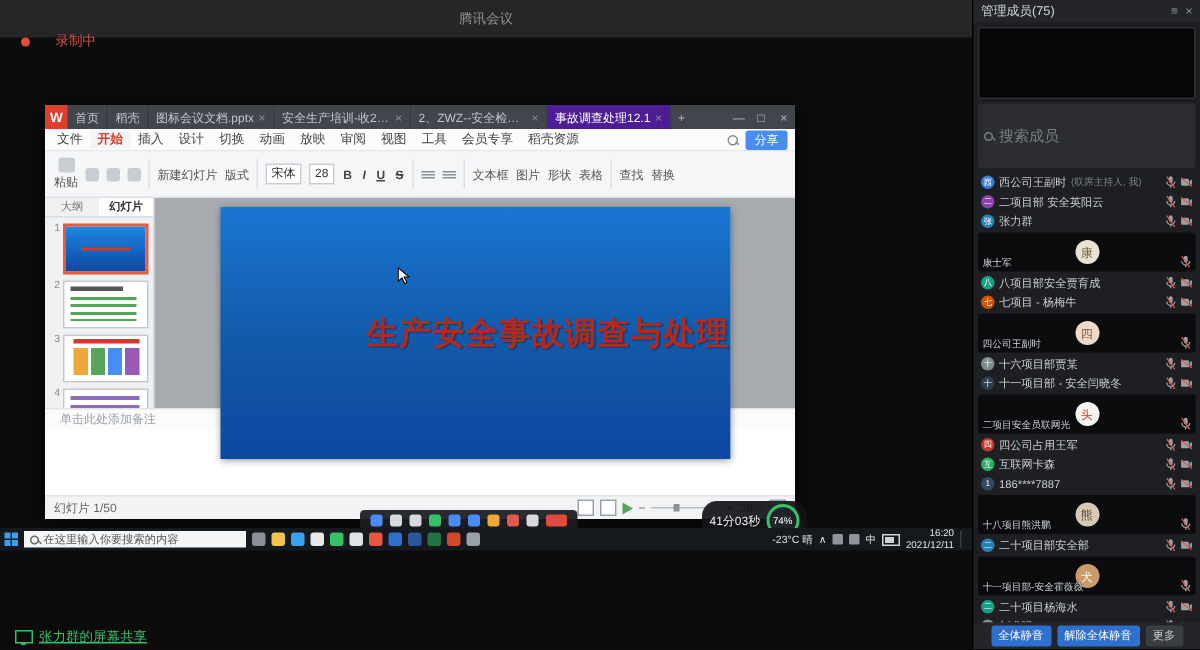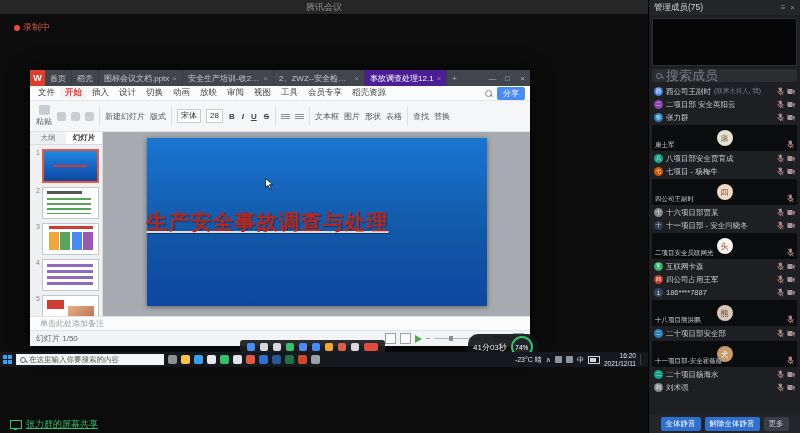--- a/index.html
+++ b/index.html
@@ -1,22 +1,22 @@
 <!DOCTYPE html>
 <html><head>
 <meta charset="utf-8">
 <style>
   html,body{margin:0;padding:0;background:#000;}
   .screen{position:relative;width:800px;height:433px;background:#0c0c0d;overflow:hidden;
           font-family:"Liberation Sans",sans-serif;color:#ddd;}
 
   
-  .topbar{position:absolute;left:0;top:0;width:648px;height:14px;background:#262627;
+  .topbar{position:absolute;left:0;top:0;width:648px;height:25px;background:#262627;
           display:flex;align-items:center;justify-content:center;font-size:9px;color:#8f9094;}
-  .rec-chip{position:absolute;left:14px;top:21px;display:flex;align-items:center;gap:3px;
+  .rec-chip{position:absolute;left:14px;top:21px;display:flex;align-items:center;gap:17px;
             font-size:9px;color:#d35548;}
   .rec-dot{width:6px;height:6px;border-radius:50%;background:#e74c3c;}
 
   
   .wps{position:absolute;left:30px;top:70px;width:500px;height:276px;background:#fff;
        box-shadow:0 2px 18px rgba(0,0,0,.8);display:flex;flex-direction:column;font-size:8px;}
   .wps-tabbar{height:16px;background:#41464d;display:flex;align-items:stretch;color:#c3c7cc;flex:none;}
   .wps-logo{width:15px;background:#e03e2d;color:#fff;display:flex;align-items:center;
             justify-content:center;font-weight:bold;font-size:9px;flex:none;}
   .wps-tab{display:flex;align-items:center;gap:3px;padding:0 5px;border-right:1px solid #373c42;
@@ -72,29 +72,29 @@
     transparent 48% 52%,#4a8cf7 52% 74%,transparent 74% 78%,#9b59b6 78% 100%);}
   .pic.textp::after{content:"";position:absolute;left:8%;right:10%;top:14%;bottom:14%;
     background:repeating-linear-gradient(180deg,#8e6bbf 0 3px,transparent 3px 6px);}
   .pic.image::before{content:"";position:absolute;left:8%;top:12%;width:30%;height:30%;background:#d23b2f;}
   .pic.image::after{content:"";position:absolute;right:8%;bottom:10%;width:46%;height:56%;
     background:linear-gradient(135deg,#e8b08a,#b86a4a);}
 
   .canvas{flex:1;background:#a7abb0;position:relative;min-width:0;}
   .slide{position:absolute;left:50%;top:6px;transform:translateX(-50%);width:340px;height:168px;
          background:linear-gradient(180deg,#1976d2 0%,#1258a8 55%,#0d47a1 100%);
-         box-shadow:0 1px 5px rgba(0,0,0,.45);display:flex;align-items:center;justify-content:flex-start;text-decoration:underline;}
+         box-shadow:0 1px 5px rgba(0,0,0,.45);display:flex;align-items:center;justify-content:flex-end;}
   .slide-title{font-family:"Liberation Serif",serif;font-weight:bold;font-size:21px;color:#b5281e;
                letter-spacing:1px;text-shadow:1px 1px 1px rgba(0,0,0,.35);white-space:nowrap;}
   .cursor{position:absolute;left:162px;top:46px;}
 
   .notesbar{height:13px;background:#fbfbfc;border-top:1px solid #e0e3e6;font-size:8px;color:#9aa0a8;
             display:flex;align-items:center;padding-left:10px;flex:none;}
   .statusbar{height:15px;background:#f2f3f5;border-top:1px solid #dfe2e6;display:flex;align-items:center;
-             font-size:8px;color:#666;padding:0 6px;gap:6px;flex:none;}
+             font-size:8px;color:#666;padding:0 6px;gap:6px;flex:none;margin-top:44px;}
   .sb-right{margin-left:auto;display:flex;align-items:center;gap:4px;}
   .vico{width:9px;height:9px;border:1px solid #9aa0a8;background:#fff;}
   .vico.play{border:none;width:0;height:0;border-left:7px solid #57a55a;border-top:4.5px solid transparent;
              border-bottom:4.5px solid transparent;background:none;}
   .zline{width:46px;height:1px;background:#b5bac1;position:relative;}
   .zknob{position:absolute;left:32%;top:-2px;width:4px;height:5px;background:#8a9097;}
 
   
   .meetbar{position:absolute;left:240px;top:340px;height:13px;display:flex;align-items:center;gap:5px;
            background:rgba(28,30,34,.94);border-radius:3px;padding:0 7px;}
@@ -127,21 +127,21 @@
   .mon::after{content:"";position:absolute;left:3px;top:7px;width:3px;height:2px;background:#35c06a;}
 
   
   .rpanel{position:absolute;right:0;top:0;width:152px;height:433px;background:#1d1f22;
           border-left:1px solid #000;display:flex;flex-direction:column;box-sizing:border-box;}
   .rp-head{height:15px;display:flex;align-items:center;font-size:8.5px;color:#d5d8dc;
            padding:0 5px;background:#232528;flex:none;}
   .hicons{margin-left:auto;display:flex;gap:5px;color:#8a8f96;font-size:8px;}
   .rp-video{height:46px;background:#060607;border:1px solid #2c2f33;margin:3px;border-radius:2px;flex:none;}
   .rp-search{height:13px;background:#2b2d31;margin:0 3px 3px;border-radius:2px;display:flex;
-             align-items:center;gap:4px;padding:0 4px;font-size:13px;color:#797e86;flex:none;}
+             align-items:center;gap:4px;padding:15px 4px;font-size:10px;color:#797e86;flex:none;}
   .rp-search .sico{border-color:#797e86;}
   .rp-search .sico::after{background:#797e86;}
   .rp-list{flex:1;overflow:hidden;display:flex;flex-direction:column;}
   .m-row{height:13px;display:flex;align-items:center;gap:3px;padding:0 5px;font-size:7.5px;
          color:#c9ccd1;flex:none;}
   .m-row .av{width:9px;height:9px;border-radius:50%;flex:none;display:flex;align-items:center;
              justify-content:center;font-size:5.5px;color:#fff;}
   .m-row .nm{overflow:hidden;white-space:nowrap;text-overflow:ellipsis;}
   .m-row .sub{color:#7d828a;font-size:6.5px;white-space:nowrap;overflow:hidden;}
   .m-row .ics{margin-left:auto;display:flex;gap:3px;align-items:center;flex:none;}
@@ -566,40 +566,40 @@
     <span class="tics">
       <svg width="7" height="9" viewBox="0 0 8 10">
               <rect x="2.5" y="0.5" width="3" height="5" rx="1.5" fill="#9aa0a8"></rect>
               <path d="M1 4.5 a3 3 0 0 0 6 0" fill="none" stroke="#9aa0a8" stroke-width="1"></path>
               <line x1="4" y1="7.5" x2="4" y2="9.2" stroke="#9aa0a8" stroke-width="1"></line>
               <line x1="1" y1="0.8" x2="7" y2="9.2" stroke="#e05b4b" stroke-width="1"></line>
             </svg>
     </span>
   </div>
         <div class="m-row">
+    <span class="av" style="background: rgb(192, 57, 43); color: rgb(255, 255, 255);">四</span>
+    <span class="nm">四公司占用王军</span>
+
+    <span class="ics">
+      <svg width="7" height="9" viewBox="0 0 8 10">
+              <rect x="2.5" y="0.5" width="3" height="5" rx="1.5" fill="#9aa0a8"></rect>
+              <path d="M1 4.5 a3 3 0 0 0 6 0" fill="none" stroke="#9aa0a8" stroke-width="1"></path>
+              <line x1="4" y1="7.5" x2="4" y2="9.2" stroke="#9aa0a8" stroke-width="1"></line>
+              <line x1="1" y1="0.8" x2="7" y2="9.2" stroke="#e05b4b" stroke-width="1"></line>
+            </svg>
+      <svg width="8" height="7" viewBox="0 0 10 8">
+              <rect x="0.5" y="1" width="6.5" height="6" rx="1" fill="#9aa0a8"></rect>
+              <path d="M7.5 3 L9.5 1.8 V6.2 L7.5 5 Z" fill="#9aa0a8"></path>
+              <line x1="0.5" y1="0.5" x2="9.5" y2="7.5" stroke="#e05b4b" stroke-width="1"></line>
+            </svg>
+    </span>
+  </div>
+        <div class="m-row">
     <span class="av" style="background: rgb(39, 174, 96); color: rgb(255, 255, 255);">互</span>
     <span class="nm">互联网卡森</span>
-
-    <span class="ics">
-      <svg width="7" height="9" viewBox="0 0 8 10">
-              <rect x="2.5" y="0.5" width="3" height="5" rx="1.5" fill="#9aa0a8"></rect>
-              <path d="M1 4.5 a3 3 0 0 0 6 0" fill="none" stroke="#9aa0a8" stroke-width="1"></path>
-              <line x1="4" y1="7.5" x2="4" y2="9.2" stroke="#9aa0a8" stroke-width="1"></line>
-              <line x1="1" y1="0.8" x2="7" y2="9.2" stroke="#e05b4b" stroke-width="1"></line>
-            </svg>
-      <svg width="8" height="7" viewBox="0 0 10 8">
-              <rect x="0.5" y="1" width="6.5" height="6" rx="1" fill="#9aa0a8"></rect>
-              <path d="M7.5 3 L9.5 1.8 V6.2 L7.5 5 Z" fill="#9aa0a8"></path>
-              <line x1="0.5" y1="0.5" x2="9.5" y2="7.5" stroke="#e05b4b" stroke-width="1"></line>
-            </svg>
-    </span>
-  </div>
-        <div class="m-row">
-    <span class="av" style="background: rgb(192, 57, 43); color: rgb(255, 255, 255);">四</span>
-    <span class="nm">四公司占用王军</span>
 
     <span class="ics">
       <svg width="7" height="9" viewBox="0 0 8 10">
               <rect x="2.5" y="0.5" width="3" height="5" rx="1.5" fill="#9aa0a8"></rect>
               <path d="M1 4.5 a3 3 0 0 0 6 0" fill="none" stroke="#9aa0a8" stroke-width="1"></path>
               <line x1="4" y1="7.5" x2="4" y2="9.2" stroke="#9aa0a8" stroke-width="1"></line>
               <line x1="1" y1="0.8" x2="7" y2="9.2" stroke="#e05b4b" stroke-width="1"></line>
             </svg>
       <svg width="8" height="7" viewBox="0 0 10 8">
               <rect x="0.5" y="1" width="6.5" height="6" rx="1" fill="#9aa0a8"></rect>

